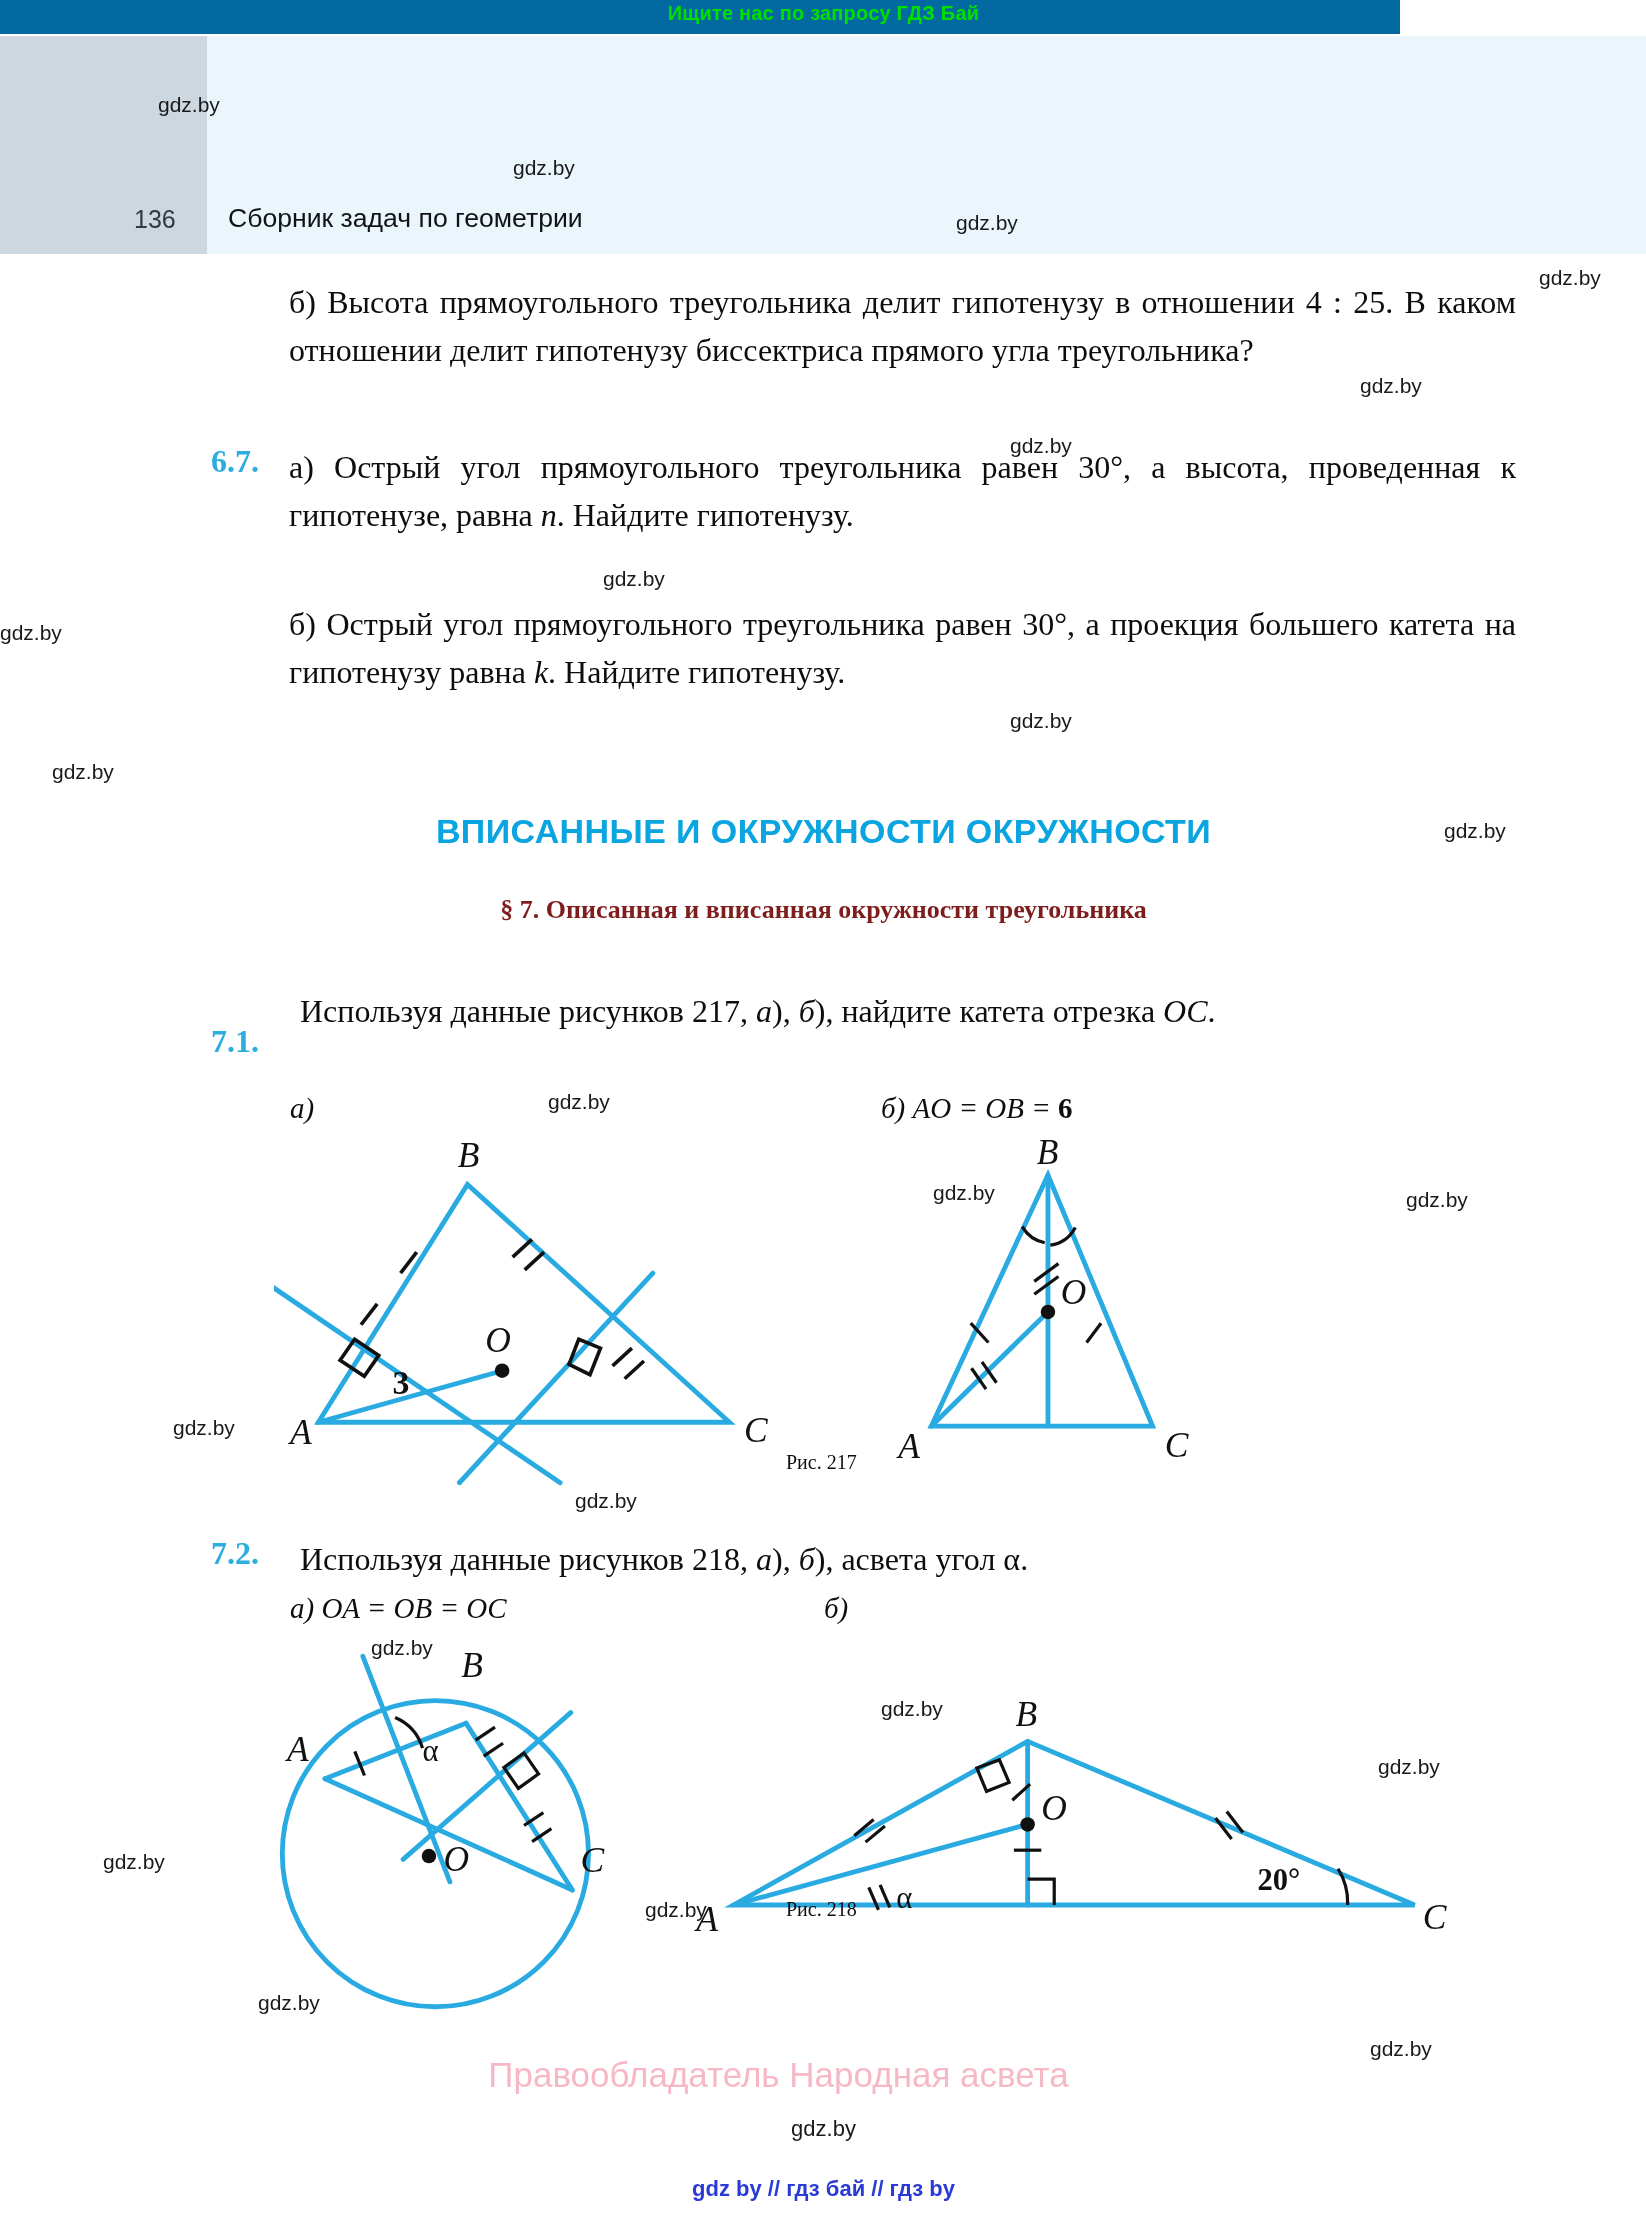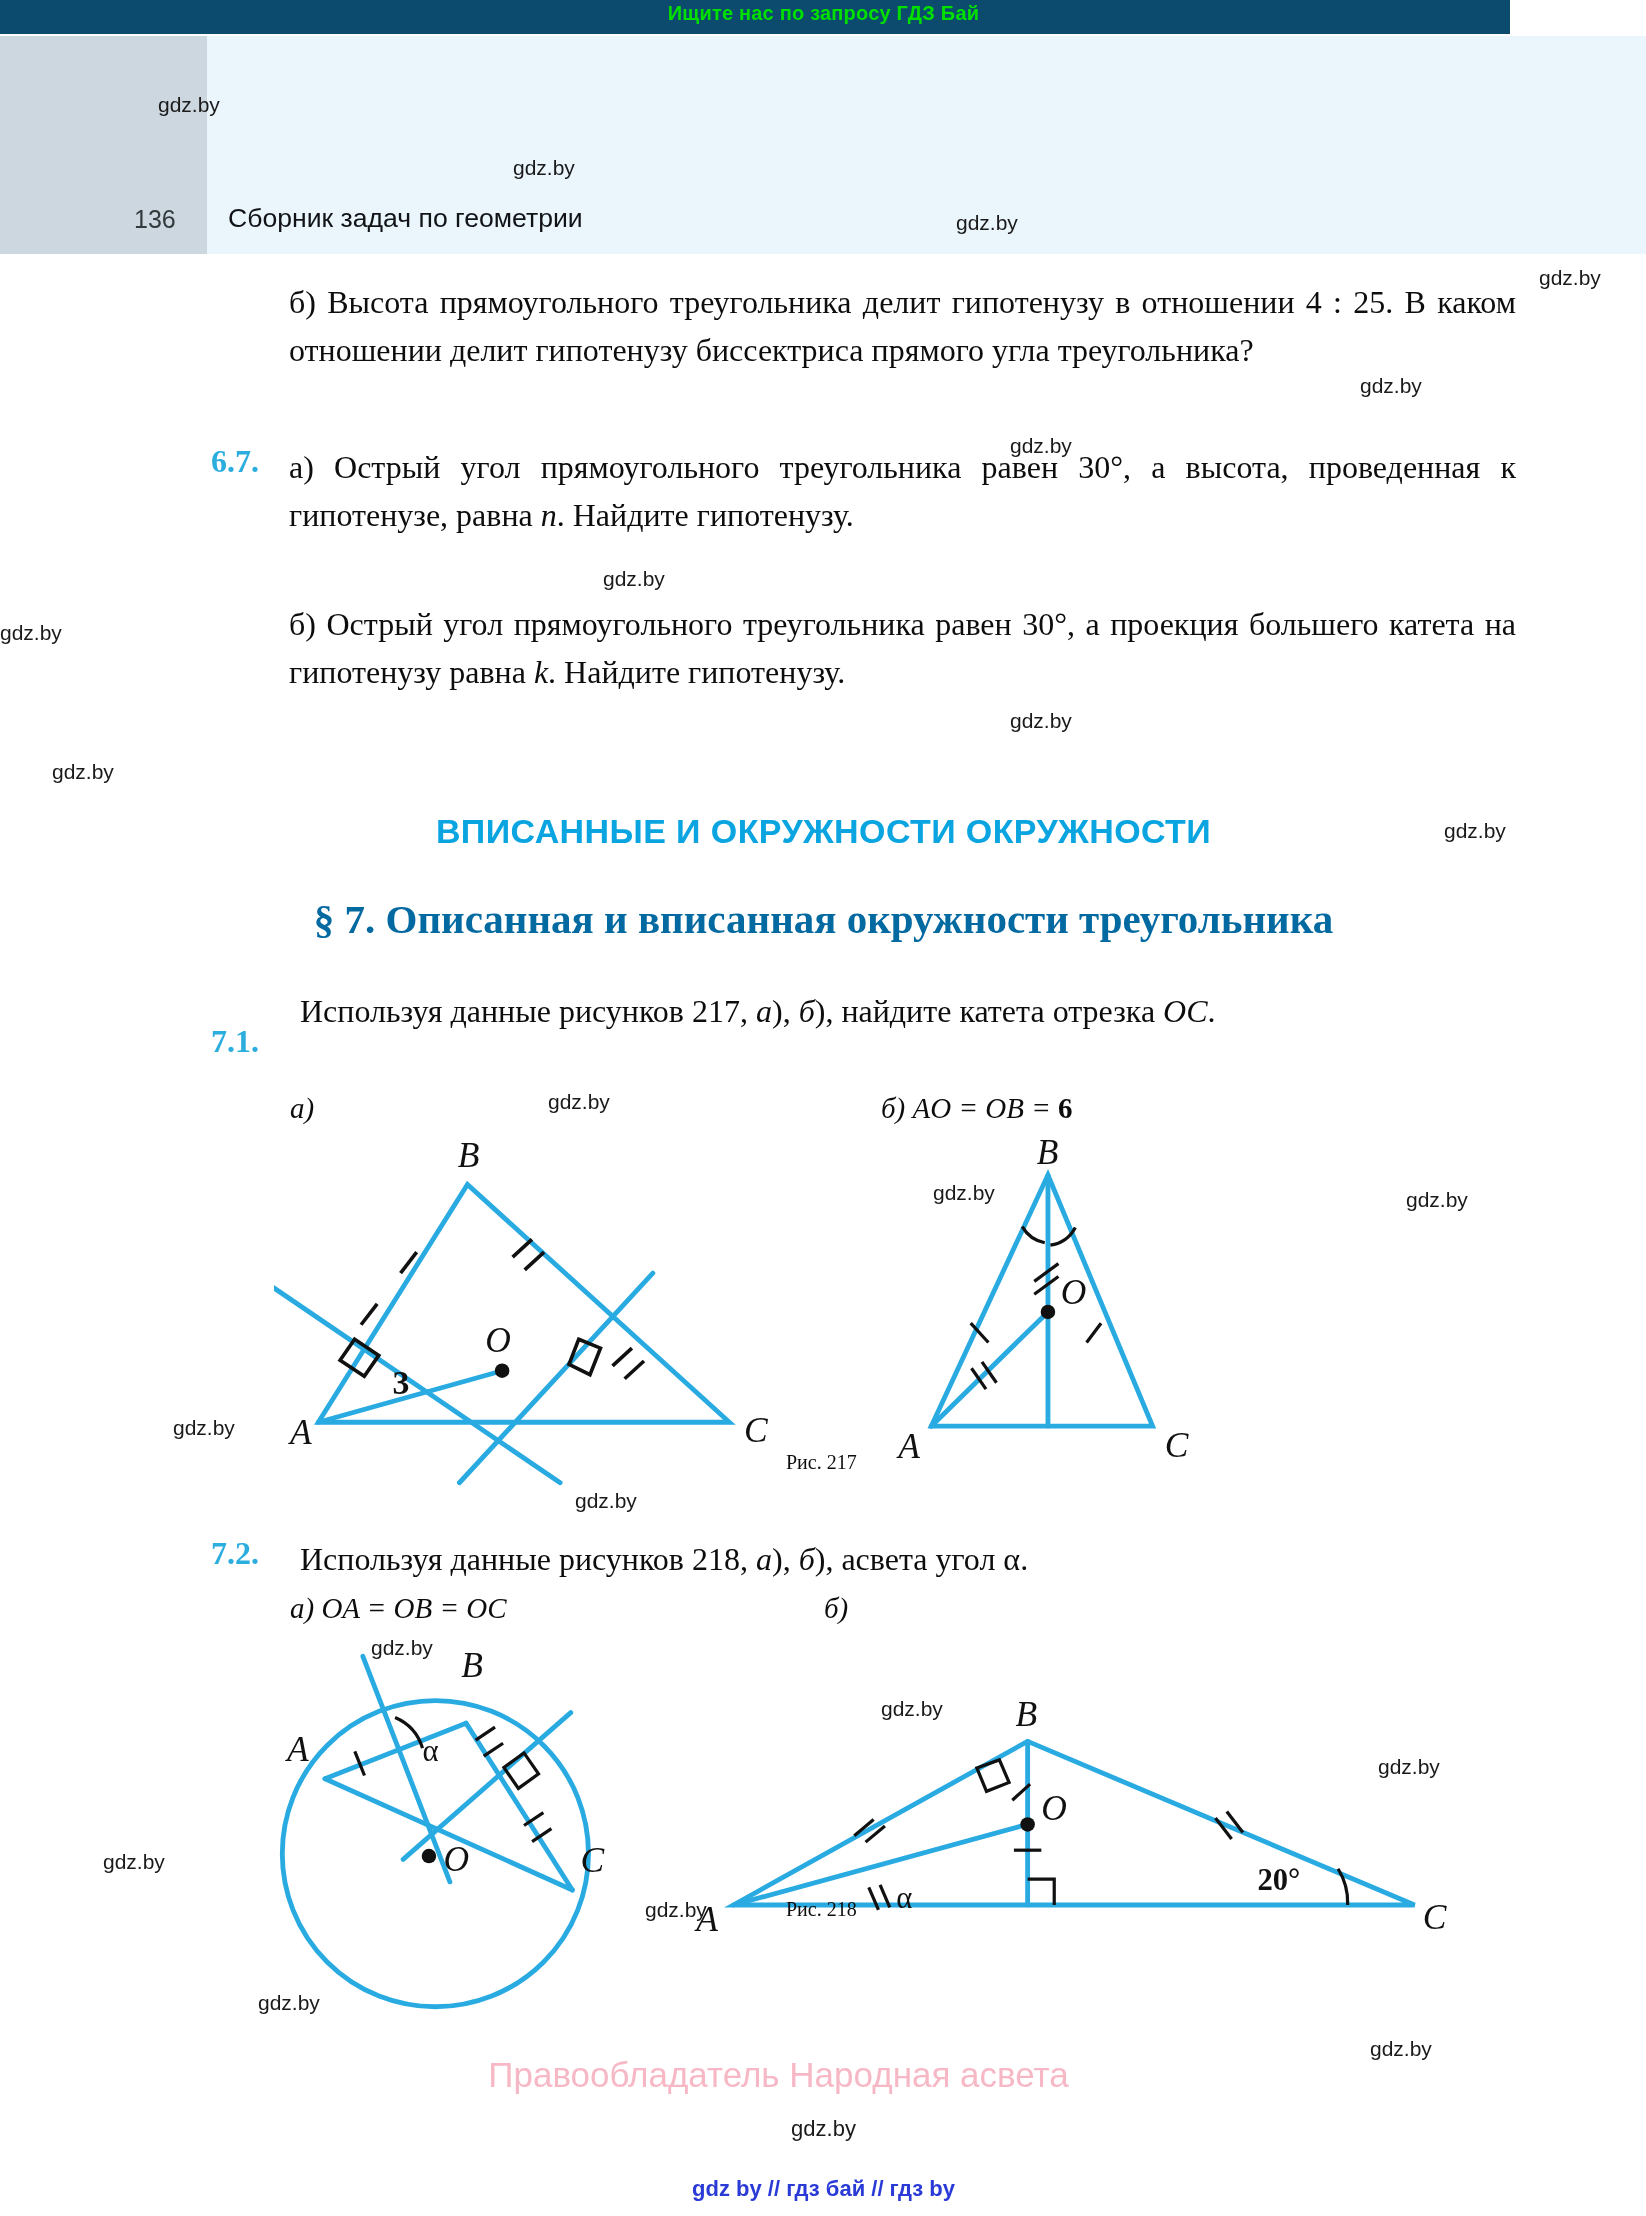--- a/index.html
+++ b/index.html
@@ -5,22 +5,22 @@
   html,body{margin:0;padding:0;}
   body{
     width:1647px;height:2216px;
     background:#ffffff;
     font-family:"Liberation Serif", serif;
     position:relative;
     overflow:hidden;
   }
   
   .banner{
-    position:absolute;left:0;top:0;width:1510px;height:34px;
-    background:#0c4a6e;
+    position:absolute;left:0;top:0;width:1400px;height:34px;
+    background:#0369a1;
   }
   .banner-text{
     position:absolute;left:0;top:1.6px;width:1647px;
     text-align:center;
     font-family:"Liberation Sans", sans-serif;
     font-size:20px;font-weight:bold;color:#00e000;
     letter-spacing:0.2px;
   }
   
   .header-band{
@@ -62,21 +62,21 @@
   
   .chapter-head{
     position:absolute;left:0;top:812px;width:1647px;text-align:center;
     font-family:"Liberation Sans", sans-serif;
     font-weight:bold;font-size:34px;letter-spacing:0.4px;
     color:#0aa5e0;
   }
   .section-head{
     position:absolute;left:0;top:895px;width:1647px;text-align:center;
     font-family:"Liberation Serif", serif;
-    font-weight:bold;font-size:41px;color:#0369a1;
+    font-weight:bold;font-size:26px;color:#7f1d1d;
   }
 
   
   .figlabel{
     position:absolute;
     font-family:"Liberation Serif", serif;
     font-size:29px;font-style:italic;color:#0d0d0d;
   }
   .figcaption{
     position:absolute;

